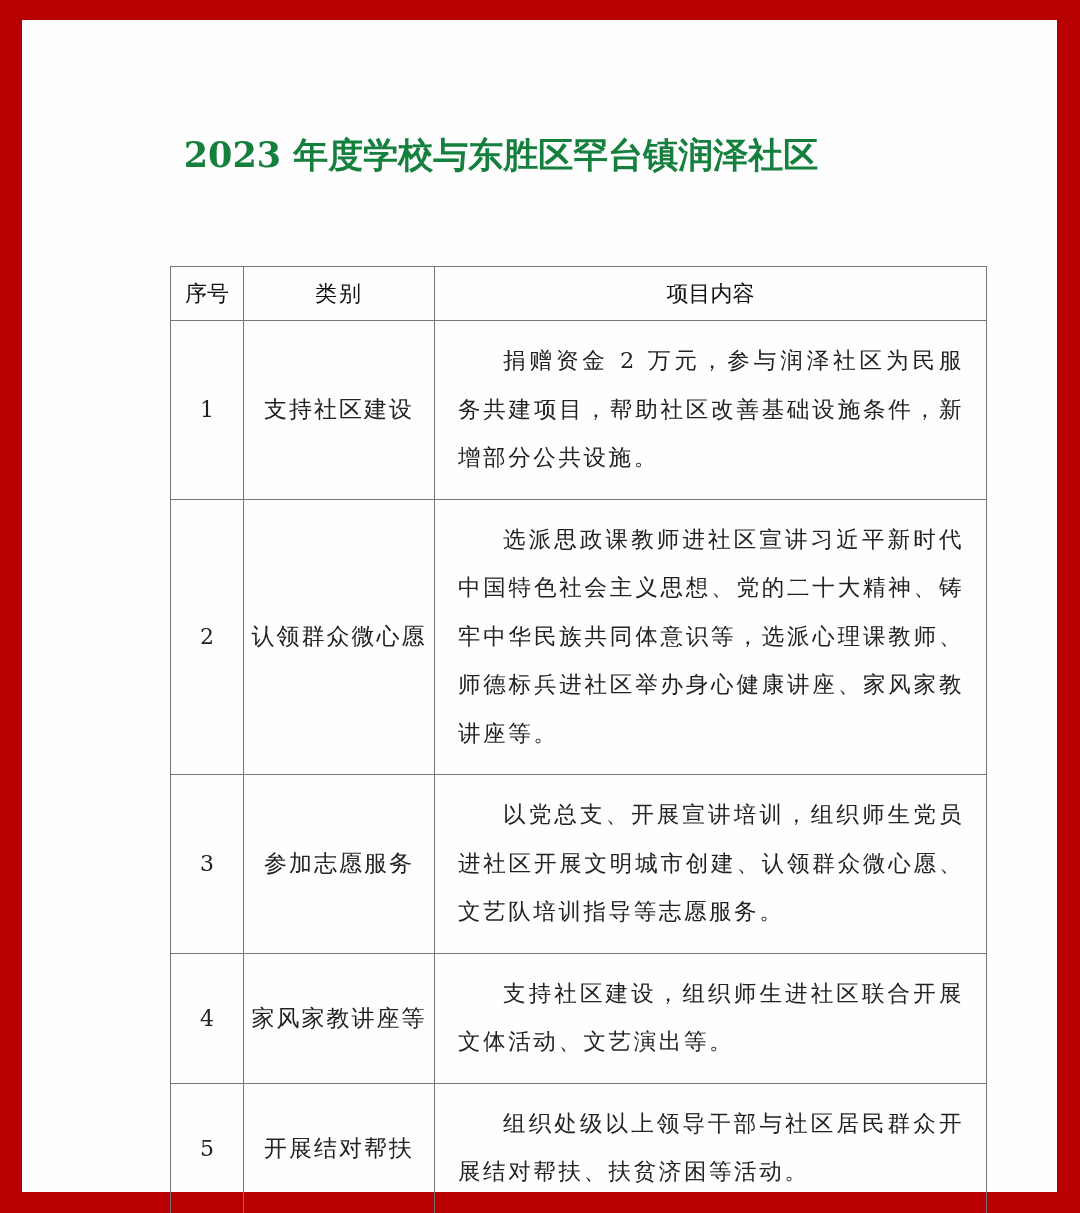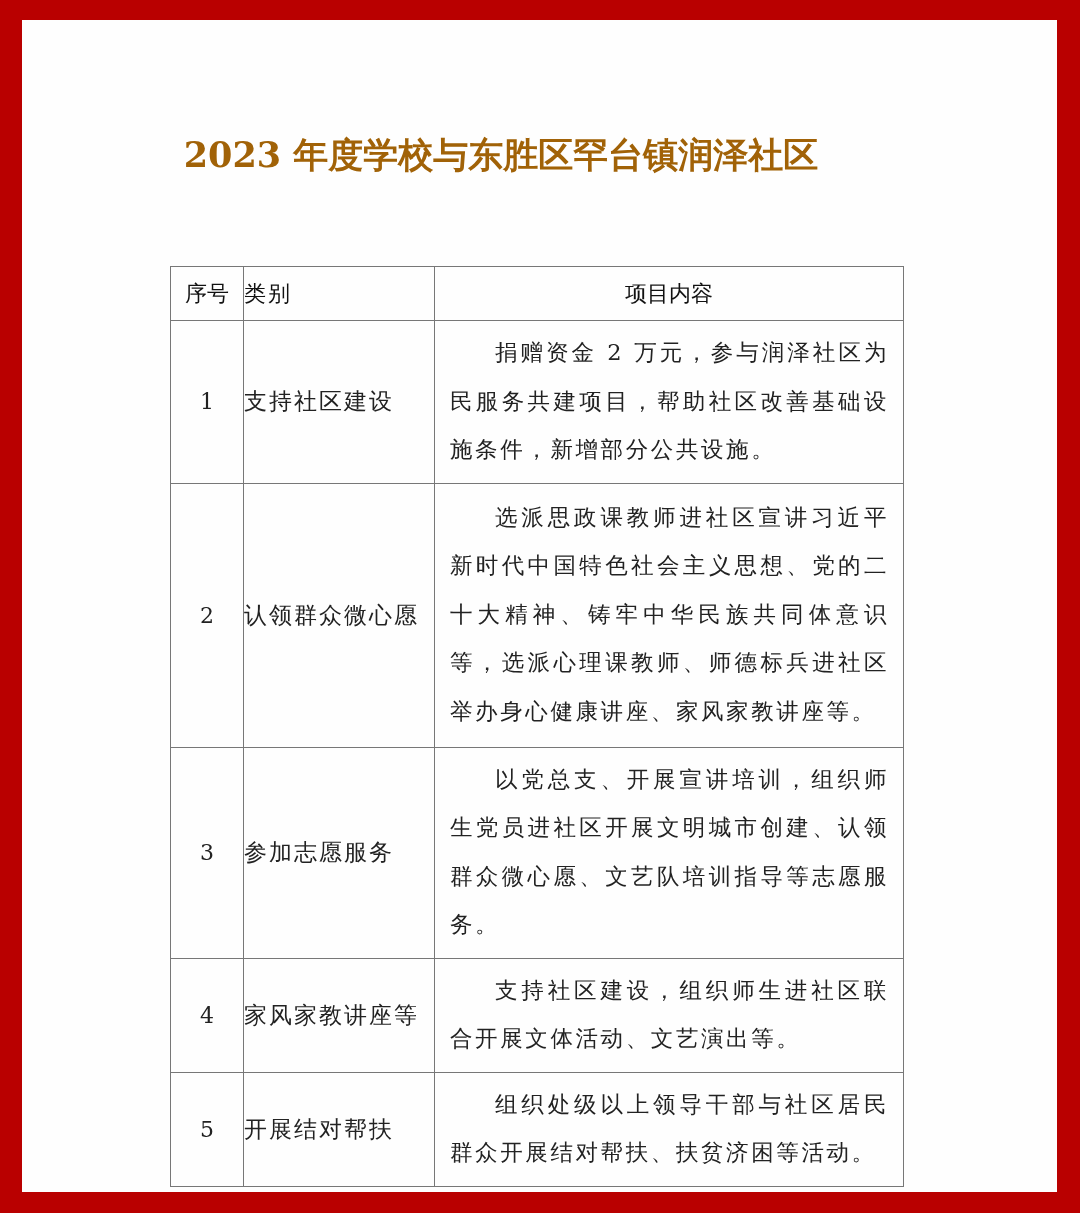--- a/index.html
+++ b/index.html
@@ -19,53 +19,53 @@
   .title {
     position: absolute;
     left: 0; top: 108px;
     width: 1002px;
     margin-left: -22px;
     text-align: center;
     font-family: "DejaVu Serif", "Liberation Serif", serif;
     font-weight: bold;
     font-size: 35px;
     line-height: 54px;
-    color: #a16207;
+    color: #15803d;
   }
   .title div { white-space: nowrap; }
   table.list {
     position: absolute;
     left: 148px; top: 246px;
     border-collapse: collapse;
     table-layout: fixed;
-    width: 734px;
+    width: 817px;
     color: #222;
   }
   table.list td, table.list th {
     border: 1.5px solid #777;
     padding: 0;
     vertical-align: middle;
   }
   table.list th {
     height: 53px;
     font-family: "DejaVu Sans", "Liberation Sans", sans-serif;
     font-weight: normal;
     font-size: 22px;
     color: #111;
   }
   .c-no { width: 72px; text-align: center; font-size: 22px; }
-  .c-cat { width: 190px; text-align: left; font-size: 23px; letter-spacing: 2px; }
+  .c-cat { width: 190px; text-align: center; font-size: 23px; letter-spacing: 2px; }
   .c-desc {
     text-align: justify;
     font-size: 22.5px;
     line-height: 48.5px;
     letter-spacing: 2.6px;
     padding: 3px 10px 5px 11px !important;
   }
-  .c-desc p { margin: 4px; text-indent: 2em; }
+  .c-desc p { margin: 12px; text-indent: 2em; }
   tr.r1 td { height: 152px; }
   tr.r2 td { height: 255px; }
   tr.r3 td { height: 155px; }
   tr.r4 td { height: 102px; }
   tr.r5 td { height: 104px; }
 </style>
 </head>
 <body>
 
 <div class="page">

